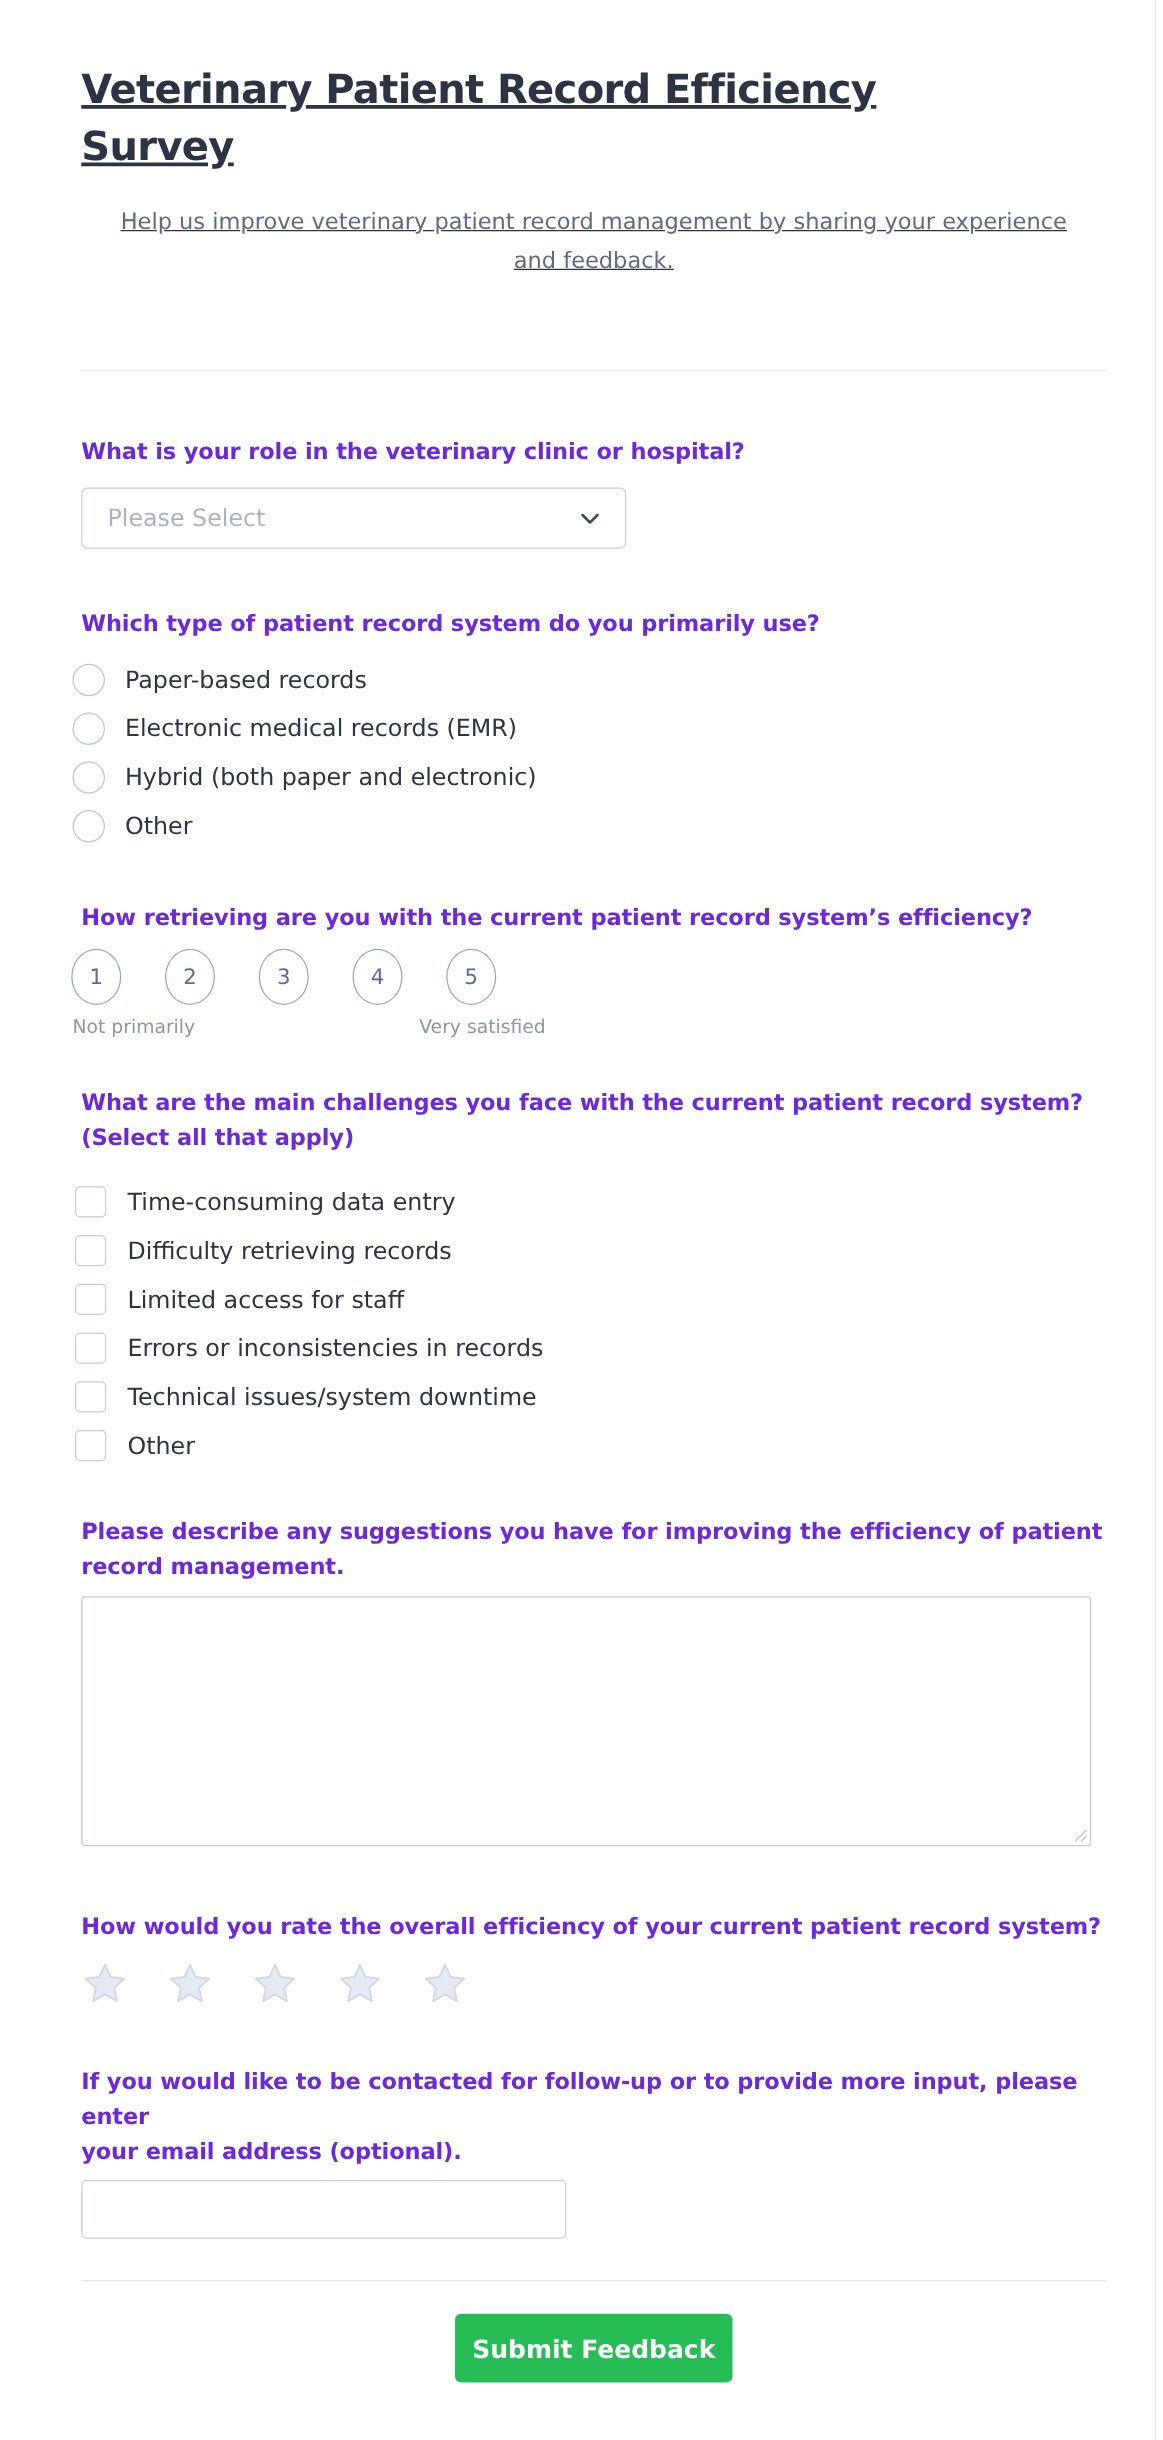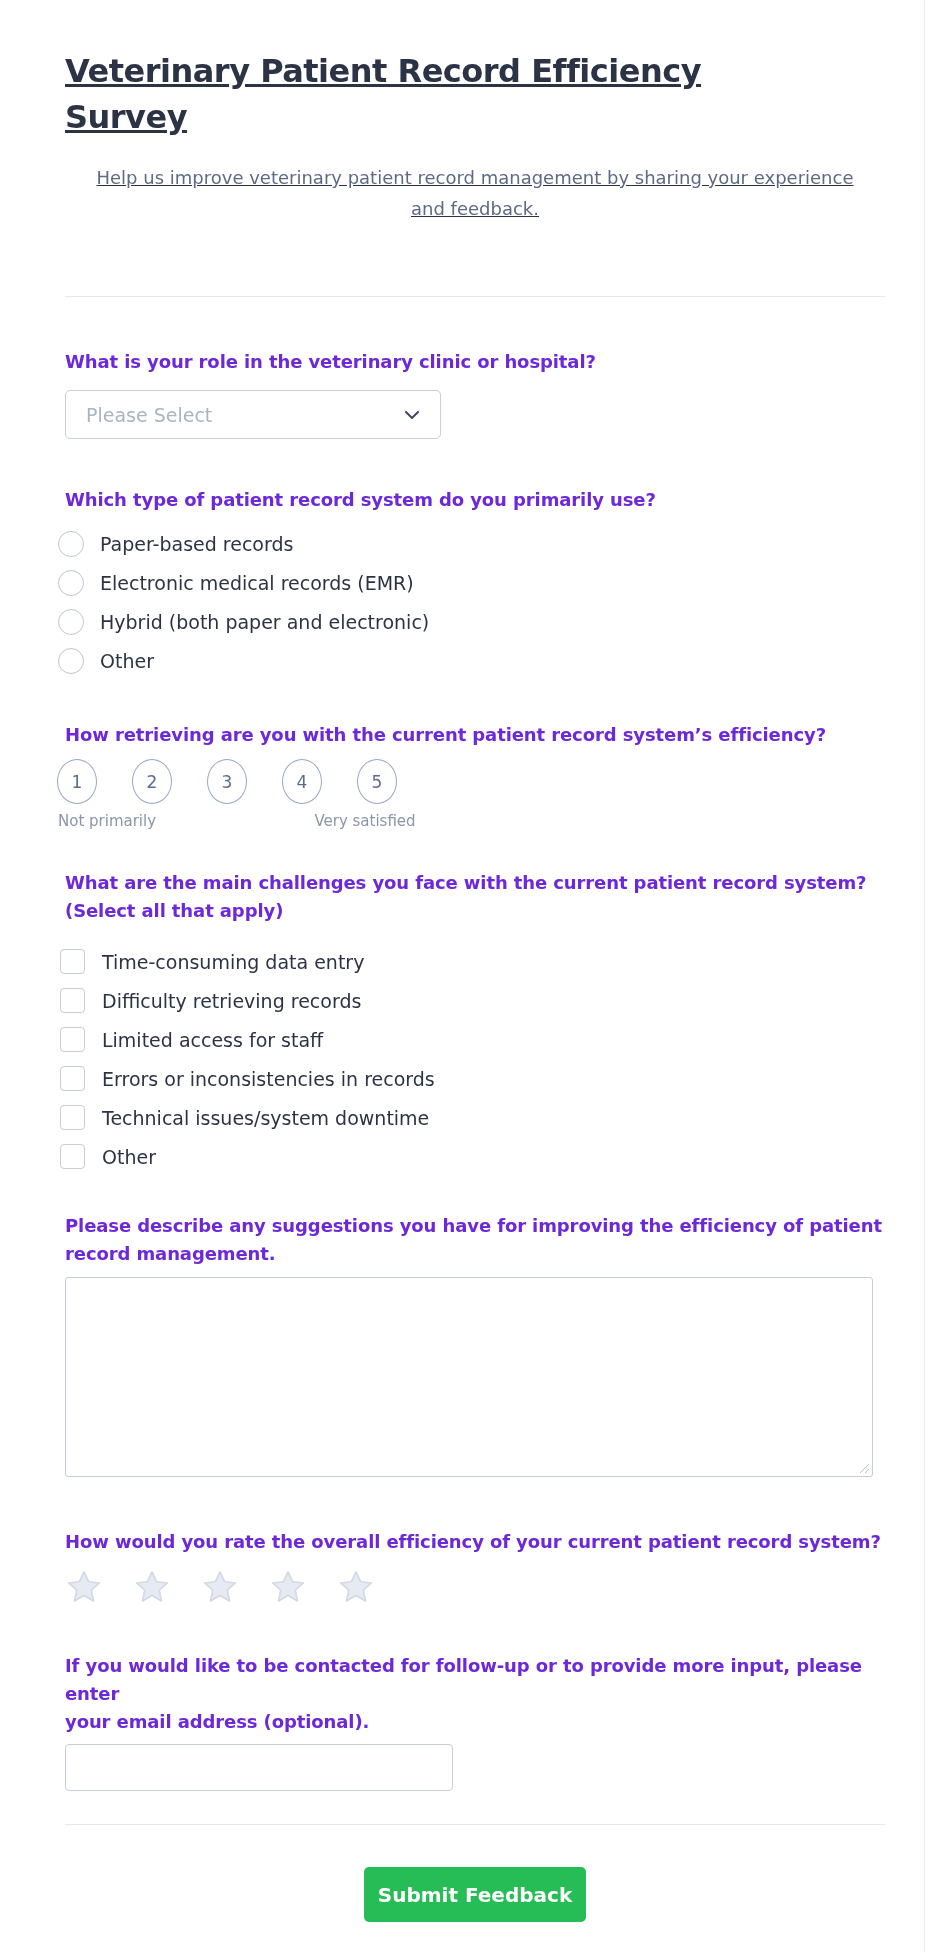--- a/index.html
+++ b/index.html
@@ -16,21 +16,21 @@
   .header { padding-top:48px; padding-bottom:72px; border-bottom:1px solid #e5e8ed;text-decoration:underline; }
   .title { font-size:32px; line-height:46px; font-weight:700; letter-spacing:-0.5px; color:#2c3345; }
   .subtitle { margin-top:22px; font-size:18px; line-height:31px; color:#5c6a83;text-align:center; }
 
   
   .q-label { font-size:18px; font-weight:600; line-height:26px; color:#6d28d9; letter-spacing:-0.1px; }
   .q-label.two-line { line-height:28px; }
 
   .q-role { margin-top:52px; }
   .select {
-    margin-top:15px; width:376px; height:49px; border:1px solid #c9d0da; border-radius:5px;
+    margin-top:15px; width:436px; height:49px; border:1px solid #c9d0da; border-radius:5px;
     display:flex; align-items:center; justify-content:space-between; padding:0 20px;
     background:#fff; cursor:pointer;
   }
   .select .ph { font-size:19px; color:#a9b4c3; }
   .select svg { flex:0 0 auto; }
 
   .q-system { margin-top:48px; }
   .opt-list { margin-top:11px; margin-left:-7px; }
   .opt-row { height:39px; display:flex; align-items:center; gap:16px; }
   .radio { width:26px; height:26px; border:1.5px solid #bdc6d3; border-radius:50%; background:#fff; flex:0 0 auto; cursor:pointer; }
@@ -38,21 +38,21 @@
 
   .q-scale { margin-top:42px; }
   .scale-row { margin-top:11px; margin-left:-8px; display:flex; gap:35px; }
   .scale-circle {
     width:40px; height:45px; border:1px solid #96a7c4; border-radius:50%;
     display:flex; align-items:center; justify-content:center; cursor:pointer; background:#fff;
   }
   .scale-circle span { font-size:17px; color:#5a6d90; }
   .scale-labels { position:relative; margin-top:8px; margin-left:-8px; height:19px; }
   .scale-min { position:absolute; left:1px; top:0; font-size:15px; color:#8b96a9; white-space:nowrap; }
-  .scale-max { position:absolute; left:308px; top:0; transform:translateX(-50%); font-size:15px; color:#8b96a9; white-space:nowrap; }
+  .scale-max { position:absolute; left:329px; top:0; transform:translateX(-50%); font-size:15px; color:#8b96a9; white-space:nowrap; }
 
   .q-challenges { margin-top:38px; }
   .chk-list { margin-top:17px; margin-left:-5px; }
   .chk-row { height:39px; display:flex; align-items:center; gap:17px; }
   .checkbox { width:25px; height:25px; border:1.5px solid #c5cdd8; border-radius:4px; background:#fff; flex:0 0 auto; cursor:pointer; }
 
   .q-suggest { margin-top:36px; }
   .ta-wrap { position:relative; margin-top:9px; width:808px; }
   textarea.suggest {
     width:808px; height:200px; resize:none; border:1px solid #c6cdd7; border-radius:3px;
@@ -67,21 +67,21 @@
   .q-email { margin-top:45px; }
   input.email {
     margin-top:8px; width:388px; height:47px; border:1px solid #c6cdd7; border-radius:4px;
     padding:0 14px; font-family:inherit; font-size:18px; color:#2c3345; outline:none; background:#fff;
   }
   .hint { margin-top:15px; font-size:15px; line-height:19px; color:#5f6a7e; }
 
   .body-section { padding-bottom:33px; }
 
   
-  .footer { border-top:1px solid #e5e8ed; padding-top:42px; }
+  .footer { border-top:1px solid #e5e8ed; padding-top:26px; }
   .submit-btn {
     display:block; margin:0 auto; width:222px; height:55px; border:none; border-radius:5px;
     background:#27bd56; color:#ffffff; font-family:inherit; font-size:20px; font-weight:600;
     cursor:pointer;
   }
 </style>
 </head>
 <body>
 
 <div class="edge-line"></div>

